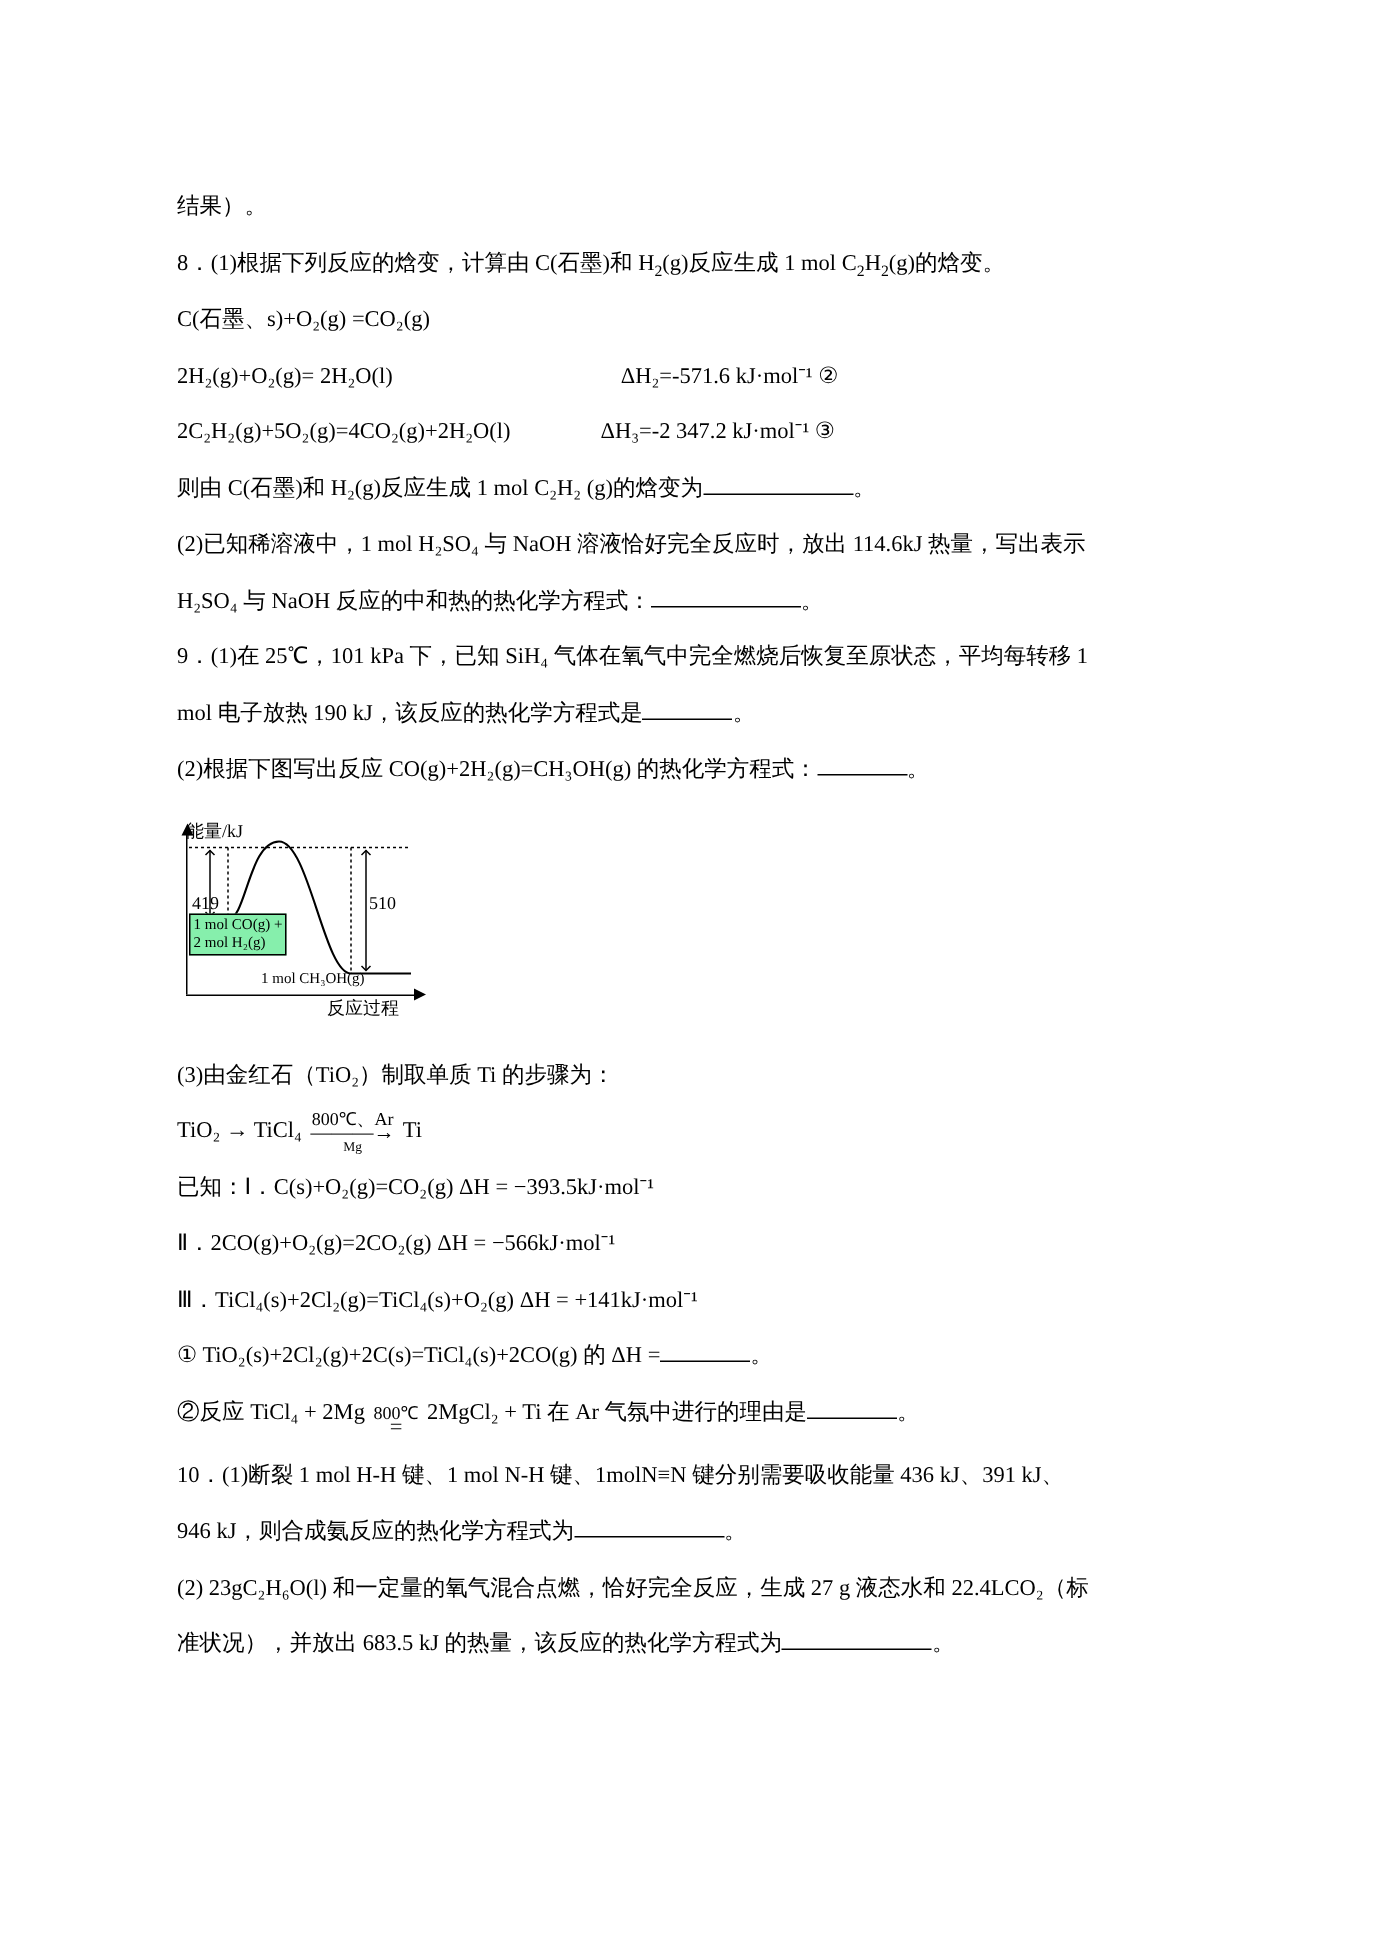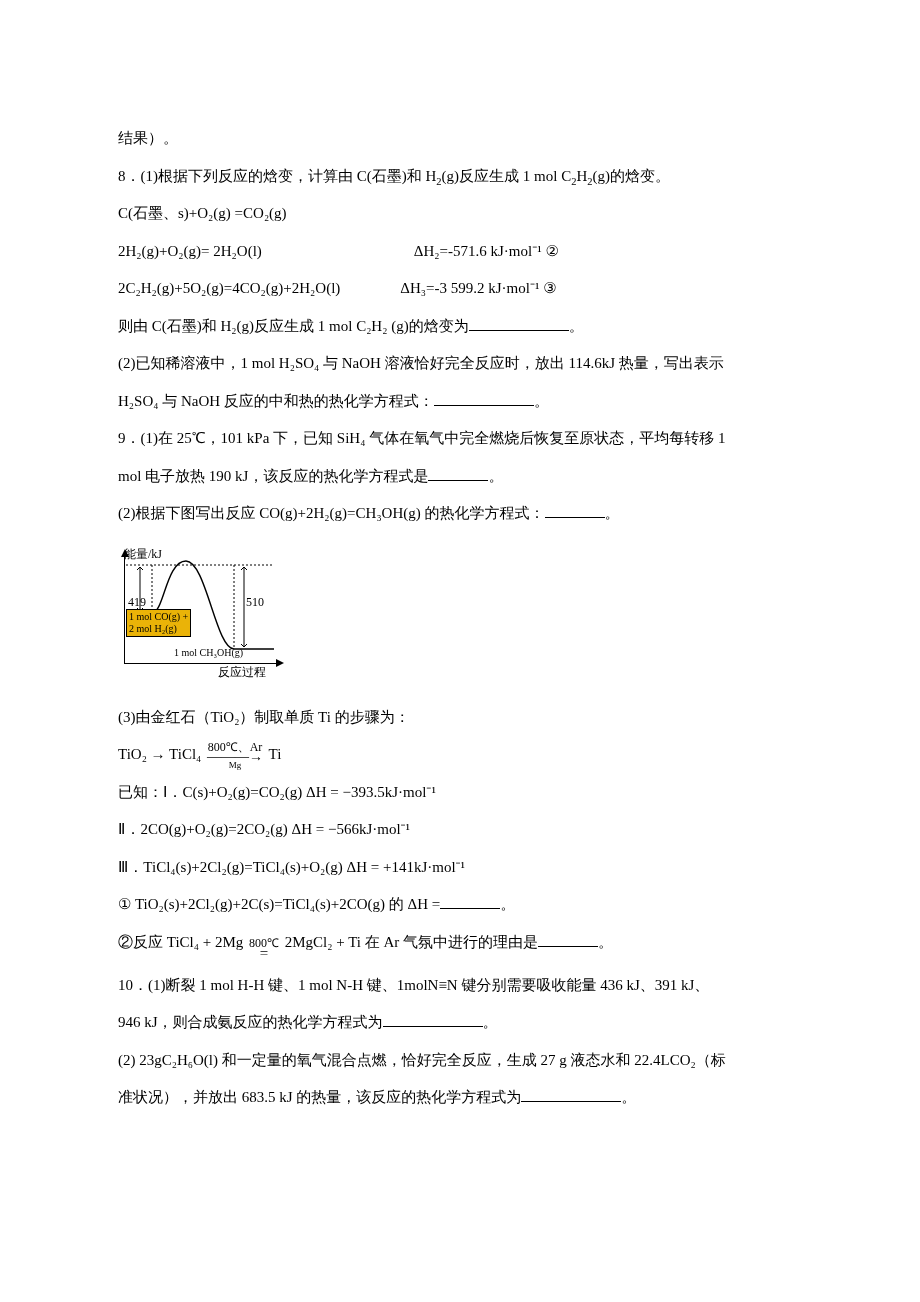--- a/index.html
+++ b/index.html
@@ -86,21 +86,21 @@
     }
     .chart-419 {
       position: absolute; left: 10px; top: 46px; font-size: 12px;
     }
     .chart-510 {
       position: absolute; left: 128px; top: 46px; font-size: 12px;
     }
     .chart-mol1 {
       position: absolute; left: 8px; top: 68px; font-size: 10px; line-height: 1.2;
       border: 1px solid #000; padding: 1px 2px;
-      background: #eab308;
+      background: #86efac;
     }
     .chart-mol2 {
       position: absolute; left: 56px; top: 106px; font-size: 10px; line-height: 1.2;
     }
     .chart-curve {
       position: absolute;
       left: 6px; top: 14px;
       width: 160px; height: 110px;
     }
     .reaction-arrow {
@@ -132,21 +132,21 @@
     <span style="width:130px; display:inline-block;"></span>
   </p>
   <p class="line eq-row">
     <span class="eq-left">2H₂(g)+O₂(g)= 2H₂O(l)</span>
     <span style="width:152px; display:inline-block;"></span>
     <span class="">ΔH₂=-571.6 kJ·mol⁻¹ ②</span>
   </p>
   <p class="line eq-row">
     <span class="eq-left">2C₂H₂(g)+5O₂(g)=4CO₂(g)+2H₂O(l)</span>
     <span style="width:60px; display:inline-block;"></span>
-    <span class="">ΔH₃=-3 599.2 kJ·mol⁻¹ ③</span>
+    <span class="">ΔH₃=-2 347.2 kJ·mol⁻¹ ③</span>
   </p>
 
   <p class="line">
     <span>则由 C(石墨)和 H₂(g)反应生成 1 mol C₂H₂ (g)的焓变为</span><span class="blank blank-md"></span><span>。</span>
   </p>
 
   <p class="line">(2)已知稀溶液中，1 mol H₂SO₄ 与 NaOH 溶液恰好完全反应时，放出 114.6kJ 热量，写出表示</p>
   <p class="line">
     <span>H₂SO₄ 与 NaOH 反应的中和热的热化学方程式：</span><span class="blank blank-md"></span><span>。</span>
   </p>

